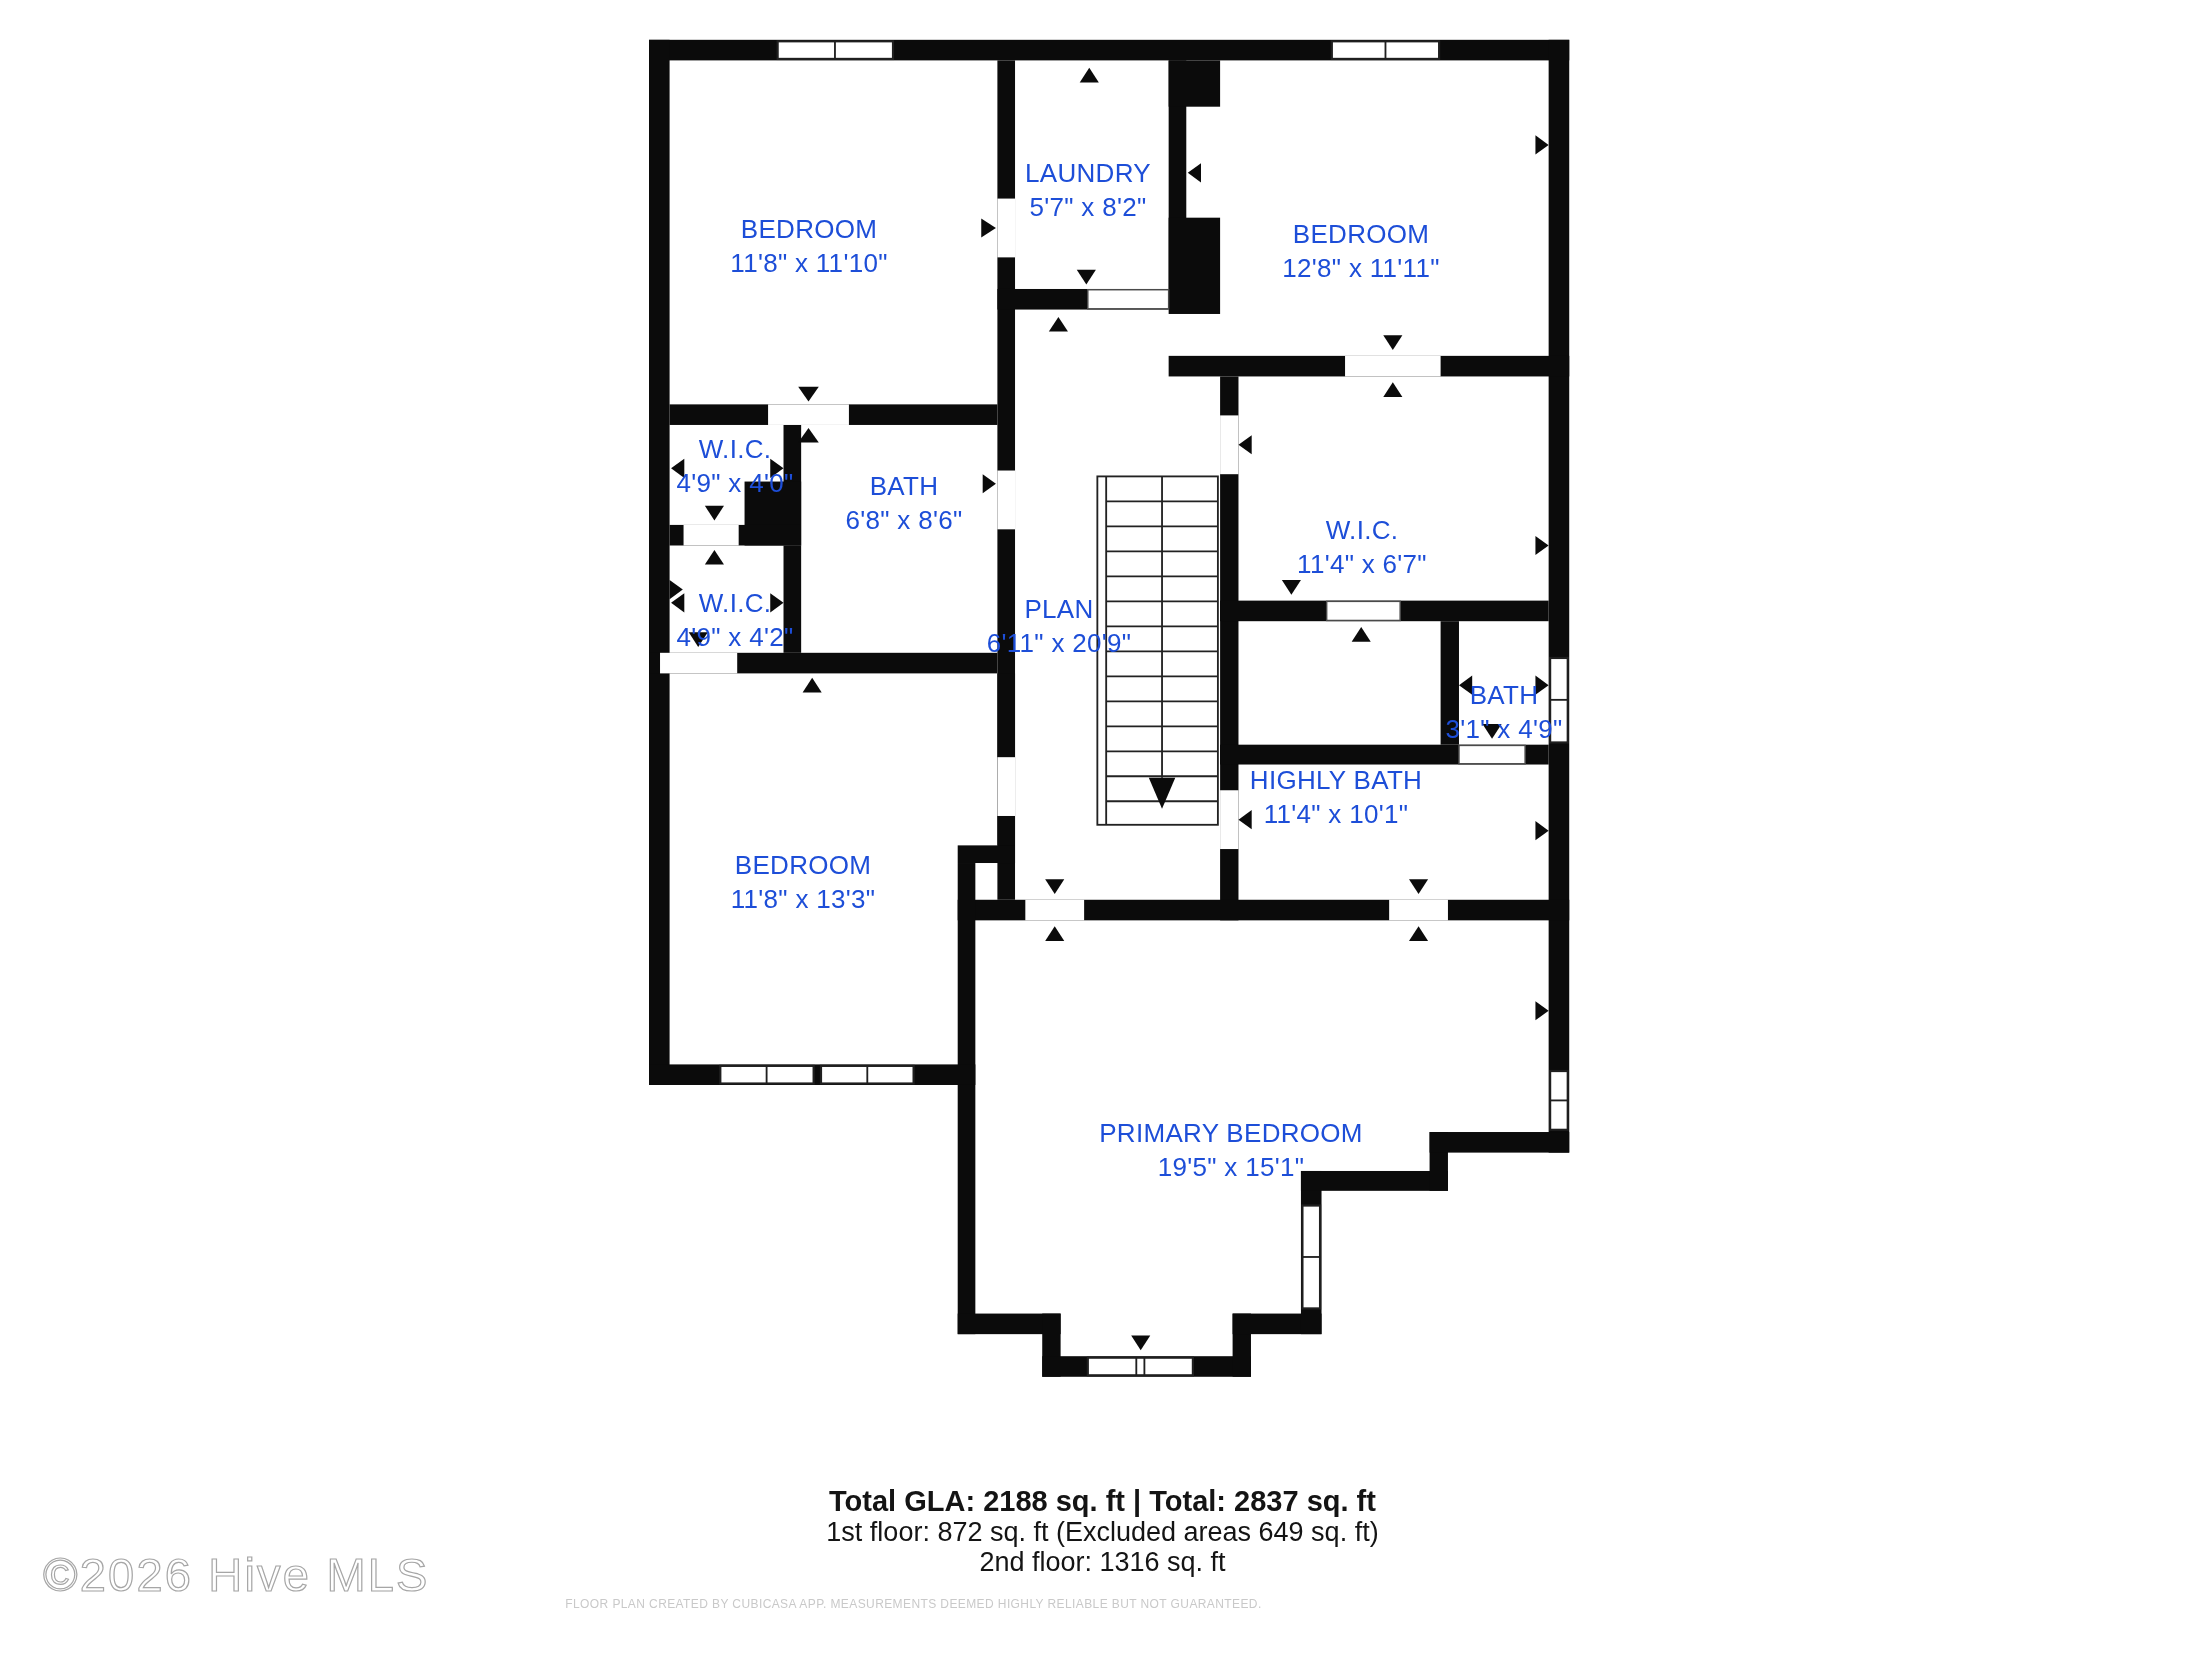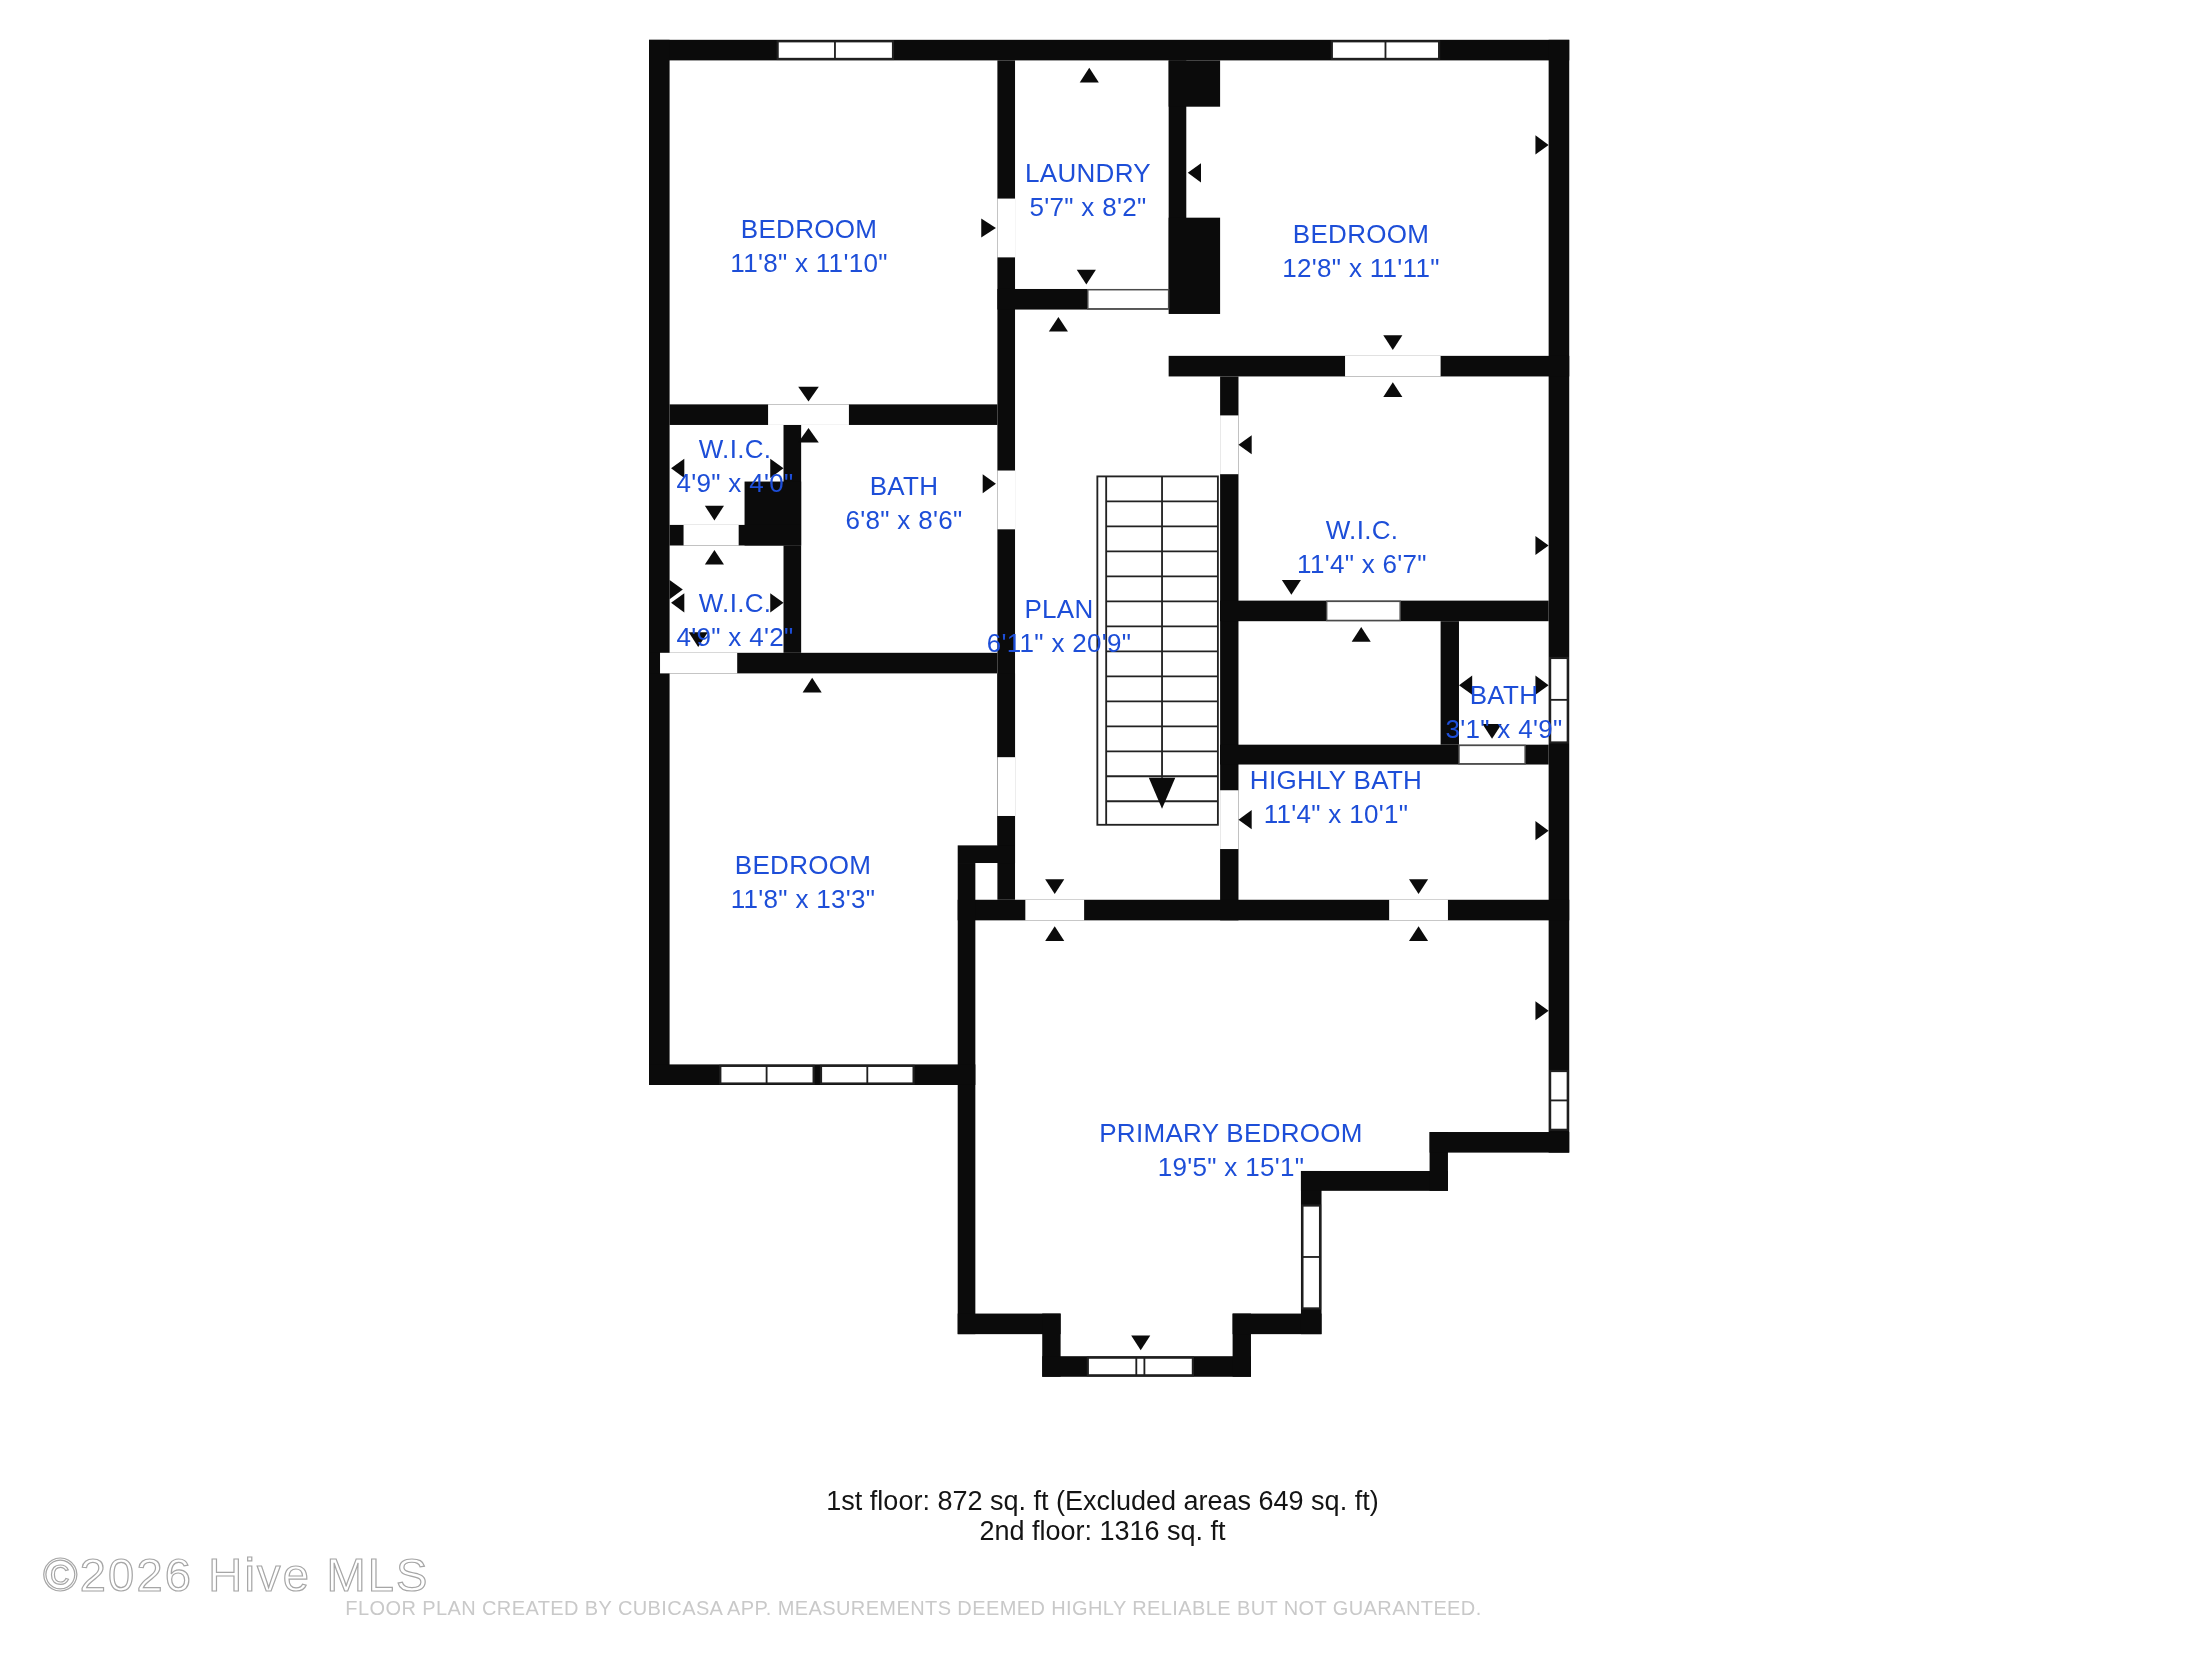--- a/index.html
+++ b/index.html
@@ -8,21 +8,21 @@
   svg.plan-svg{position:absolute;left:0;top:0;}
   .room-label{position:absolute;transform:translate(-50%,-50%);text-align:center;white-space:nowrap;
     color:#1d4ed8;font-size:26px;line-height:34px;letter-spacing:0.3px;z-index:5;}
   .room-name{font-weight:400;}
   .room-dims{font-weight:400;}
   .summary{position:absolute;left:0;top:1486px;width:2205px;text-align:center;color:#141414;z-index:5;}
   .summary-line1{font-size:29px;font-weight:bold;line-height:31px;}
   .summary-line2{font-size:27px;line-height:30px;}
   .summary-line3{font-size:27px;line-height:30px;}
   .disclaimer{position:absolute;left:0;top:1597px;width:1827px;text-align:center;color:#c9c9c9;
-    font-size:20px;letter-spacing:0.4px;z-index:5;}
+    font-size:12px;letter-spacing:0.4px;z-index:5;}
   .watermark{position:absolute;left:2.9px;top:1547px;font-size:47px;letter-spacing:2.2px;
     color:rgba(255,255,255,0.05);-webkit-text-stroke:1.2px #a6a6a6;z-index:6;margin-left:40px;}
 </style>
 </head>
 <body>
 
 <div class="plan-wrap">
 
   <svg class="plan-svg" width="2205" height="1654" viewBox="0 0 3000 2250" xmlns="http://www.w3.org/2000/svg">
 
@@ -204,20 +204,21 @@
   <div class="room-label" style="left:803px;top:882px">
     <div class="room-name">BEDROOM</div>
     <div class="room-dims">11'8" x 13'3"</div>
   </div>
   <div class="room-label" style="left:1231px;top:1150px">
     <div class="room-name">PRIMARY BEDROOM</div>
     <div class="room-dims">19'5" x 15'1"</div>
   </div>
 
   <div class="summary">
+    <div class="summary-line1">Total GLA: 2188 sq. ft | Total: 2837 sq. ft</div>
     <div class="summary-line2">1st floor: 872 sq. ft (Excluded areas 649 sq. ft)</div>
     <div class="summary-line3">2nd floor: 1316 sq. ft</div>
   </div>
 
   <div class="disclaimer">FLOOR PLAN CREATED BY CUBICASA APP. MEASUREMENTS DEEMED HIGHLY RELIABLE BUT NOT GUARANTEED.</div>
 
   <div class="watermark">©2026 Hive MLS</div>
 
 </div>
 

